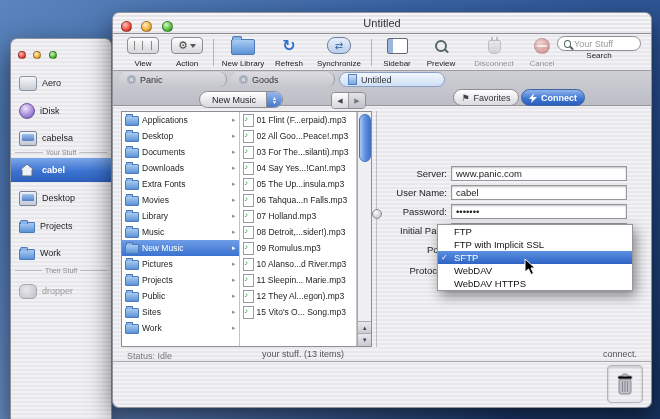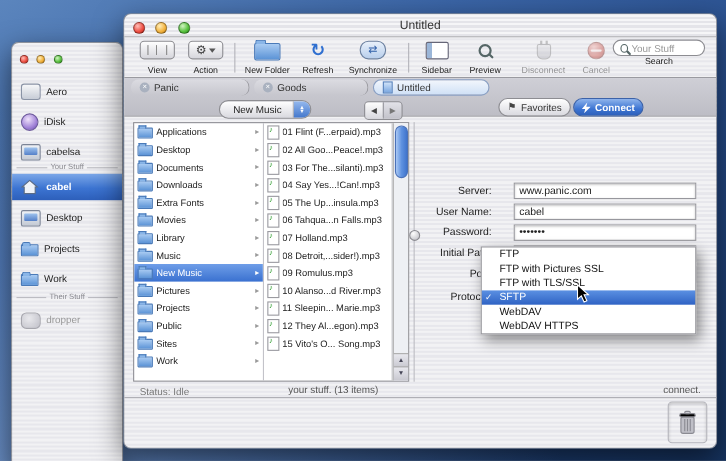--- a/index.html
+++ b/index.html
@@ -102,21 +102,21 @@
   .sarr.up{bottom:12px;}.sarr.down{bottom:0;}
   .pane-div{position:absolute;left:263px;top:98px;width:1px;height:236px;background:#bcbcc2;}
   .pane-dot{position:absolute;left:259px;top:196px;width:8px;height:8px;border-radius:50%;border:1px solid #8a8a90;background:radial-gradient(circle at 35% 30%,#fdfdfd,#b9b9c0);}
   
   .pill{position:absolute;height:17px;border:1px solid #8d8d92;border-radius:9px;display:flex;align-items:center;justify-content:center;gap:4px;font-size:9px;box-sizing:border-box;}
   .pill.fav{background:linear-gradient(#ffffff,#d9d9df);color:#333;}
   .pill.con{background:linear-gradient(#8fb4ec,#3c74d2 60%,#2d5fba);color:#fff;font-weight:bold;border-color:#3c62a8;}
   .g-flag::before{content:"⚑";font-size:9px;color:#444;}
   .form-row{position:absolute;left:240px;width:280px;height:17px;display:flex;align-items:center;}
   .flabel{width:94px;text-align:right;font-size:9.5px;color:#222;flex:0 0 auto;white-space:nowrap;overflow:hidden;}
-  .ffield{margin-left:20px;width:176px;height:15px;border:1px solid #97979d;background:#fff;box-shadow:inset 0 1px 2px rgba(0,0,0,.25);font-size:9.5px;color:#222;padding:0 4px;box-sizing:border-box;font-family:inherit;outline:none;}
+  .ffield{margin-left:4px;width:176px;height:15px;border:1px solid #97979d;background:#fff;box-shadow:inset 0 1px 2px rgba(0,0,0,.25);font-size:9.5px;color:#222;padding:0 4px;box-sizing:border-box;font-family:inherit;outline:none;}
   .footer-text{position:absolute;font-size:9px;color:#555;}
   .hline{position:absolute;left:0;width:100%;height:1px;background:#a8a8ae;}
   .status-text{position:absolute;font-size:9px;color:#777;}
   .trash-well{position:absolute;right:8px;top:352px;width:34px;height:36px;border:1px solid #b3b3ba;border-radius:4px;box-shadow:inset 0 1px 3px rgba(0,0,0,.2);display:flex;align-items:center;justify-content:center;}
   
   .menu{position:absolute;left:437px;top:224px;width:194px;background:#fff;border:1px solid #96969c;box-shadow:3px 5px 12px rgba(0,0,0,.45);z-index:50;}
   .mitem{height:13px;display:flex;align-items:center;font-size:9.5px;color:#111;padding-left:16px;position:relative;}
   .mcheck{position:absolute;left:3px;font-size:8px;visibility:hidden;}
   .g-check::before{content:"✓";}
   .mitem.selected{background:linear-gradient(#5b90e2,#2f63c4);color:#fff;}
@@ -205,21 +205,21 @@
         <span class="ticon">
             <span class="btnbox action-ico">⚙<i class="caret"></i></span>
           </span>
         <span class="tlabel">Action</span>
       </div>
       <div class="tsep" style="left:100px"></div>
       <div class="titem" style="left:106px;width:48px">
         <span class="ticon">
             <span class="nf-ico"></span>
           </span>
-        <span class="tlabel">New Folder</span>
+        <span class="tlabel">New Library</span>
       </div>
       <div class="titem" style="left:156px;width:40px">
         <span class="ticon g-refresh"></span>
         <span class="tlabel">Refresh</span>
       </div>
       <div class="titem" style="left:198px;width:56px">
         <span class="ticon">
             <span class="sync-ico"></span>
           </span>
         <span class="tlabel">Synchronize</span>
@@ -475,25 +475,21 @@
   </div>
 
   <div class="menu">
 
   <div class="mitem">
 
         <span>FTP</span>
       </div>
       <div class="mitem">
 
-        <span>FTP with Pictures SSL</span>
-      </div>
-      <div class="mitem">
-
-        <span>FTP with TLS/SSL</span>
+        <span>FTP with Implicit SSL</span>
       </div>
       <div class="mitem selected">
         <span class="mcheck g-check"></span>
         <span>SFTP</span>
       </div>
       <div class="mitem">
 
         <span>WebDAV</span>
       </div>
       <div class="mitem">

